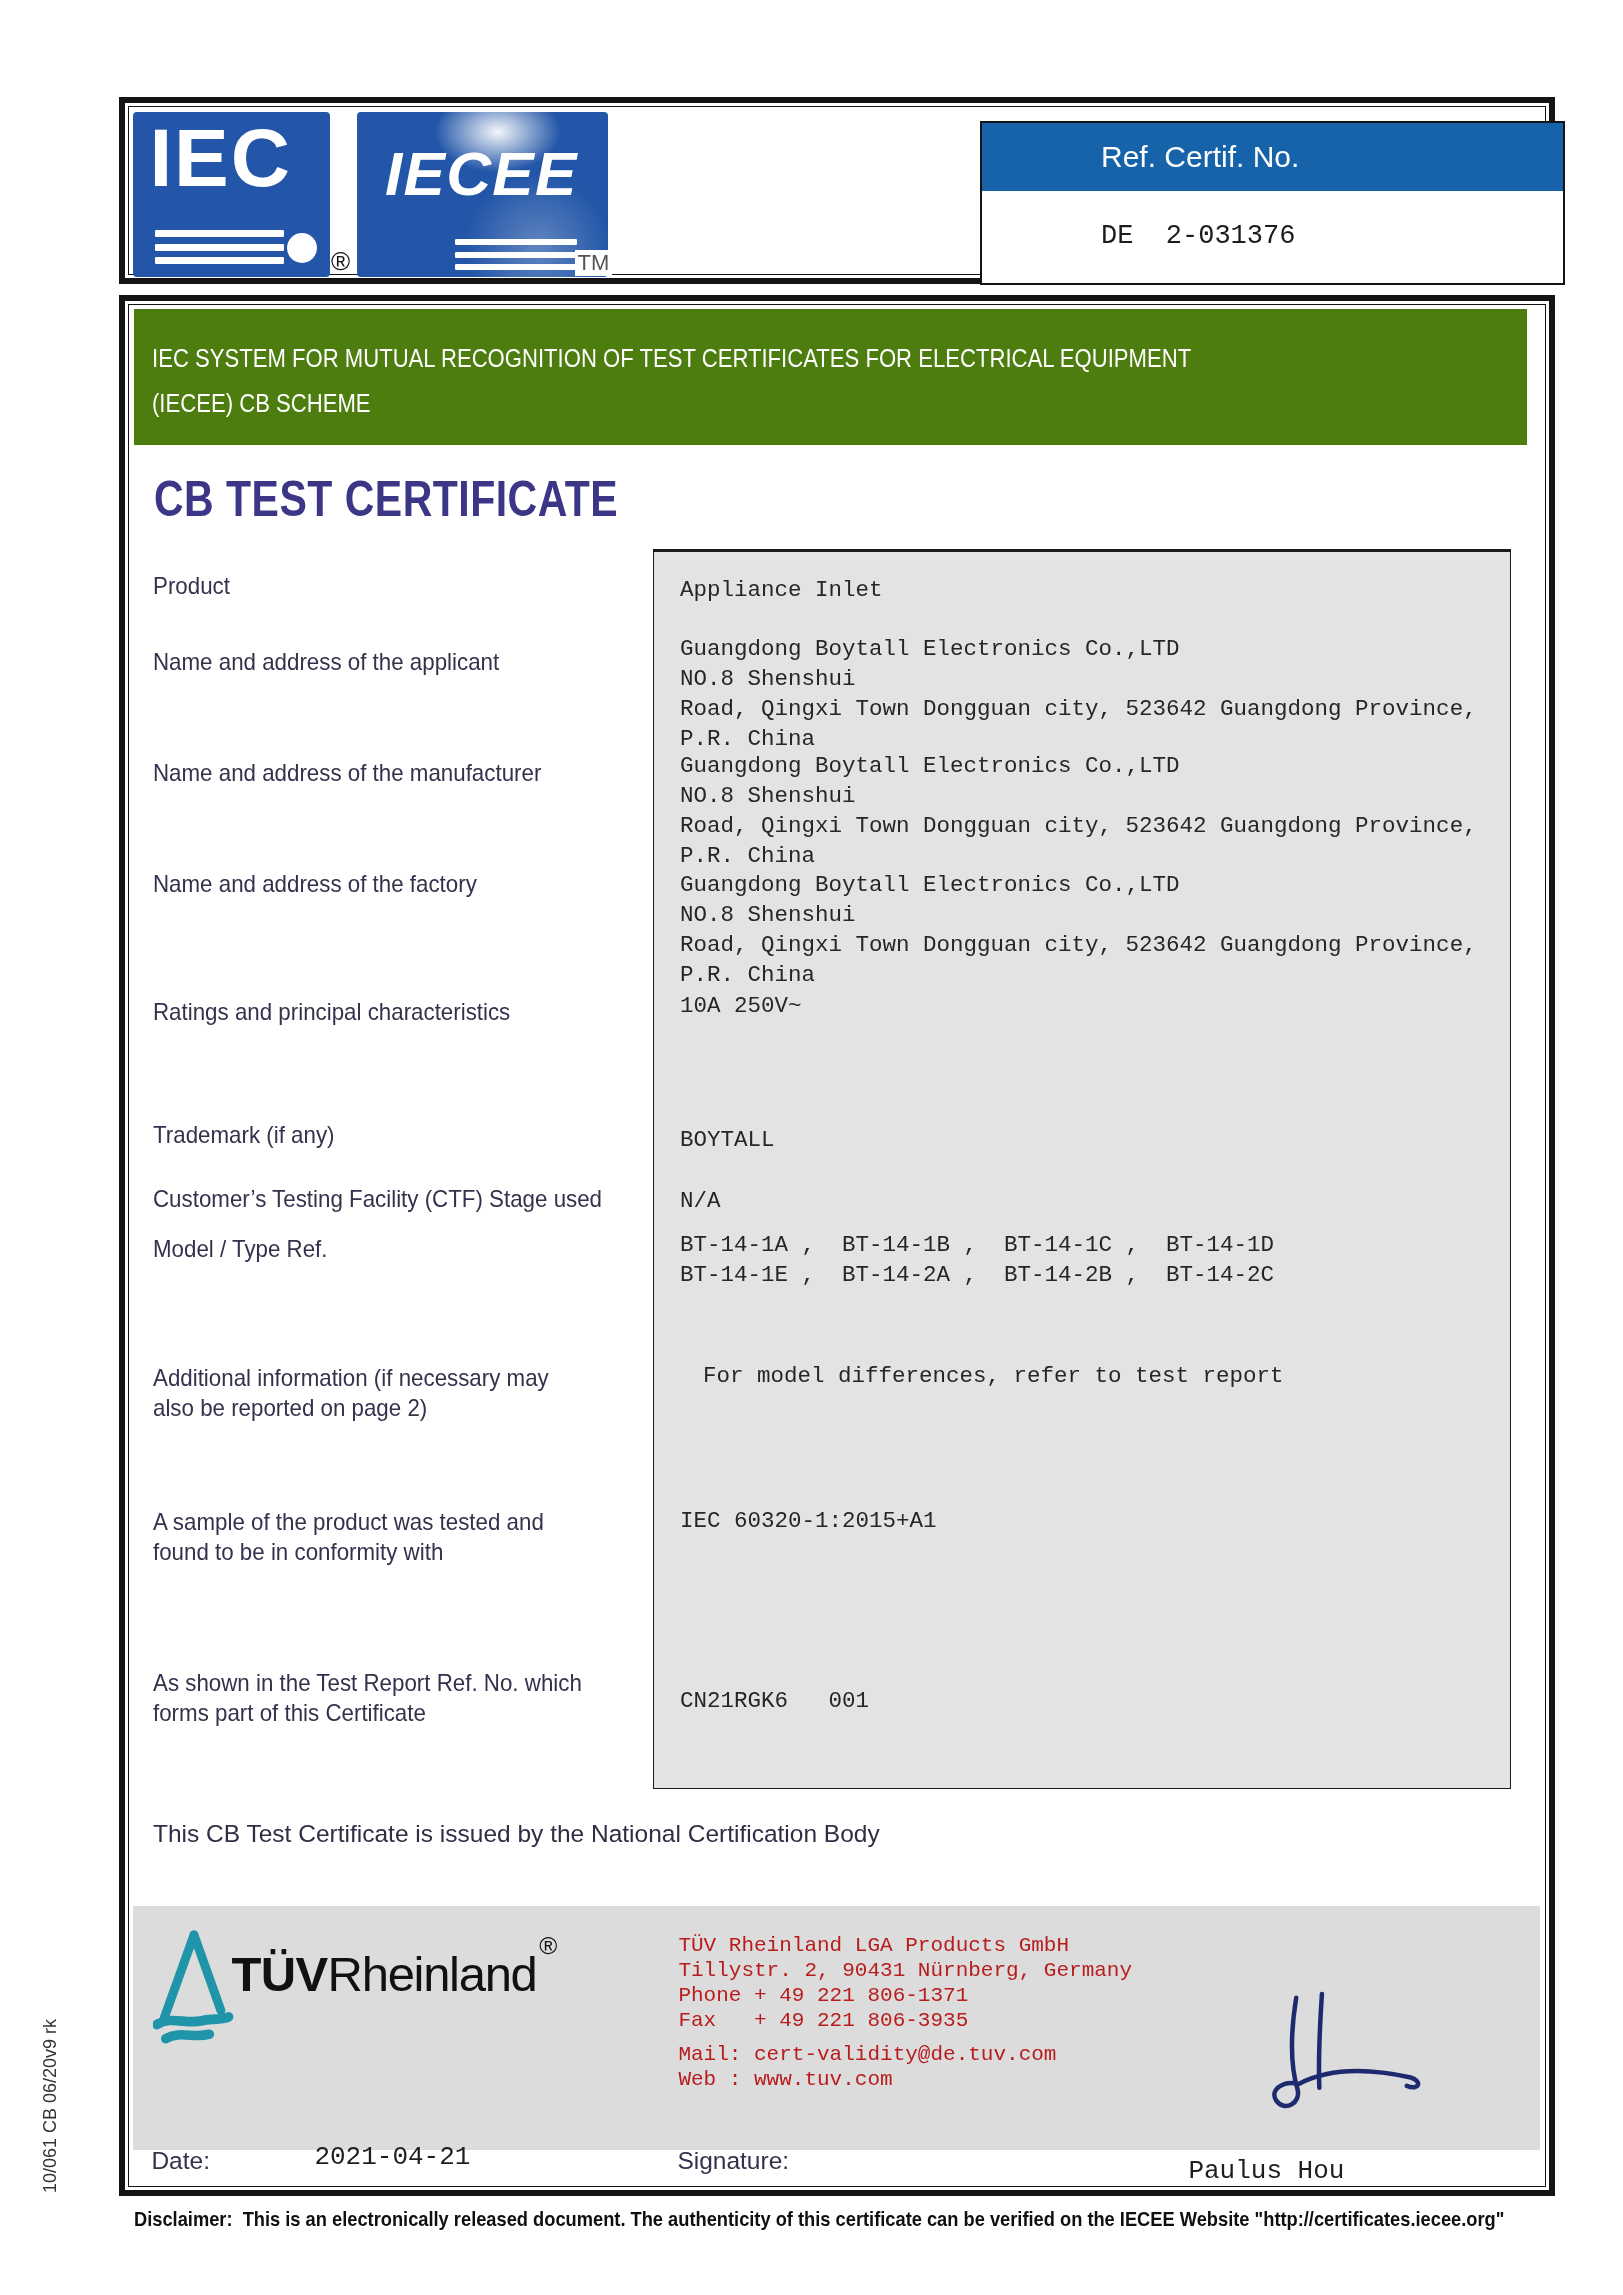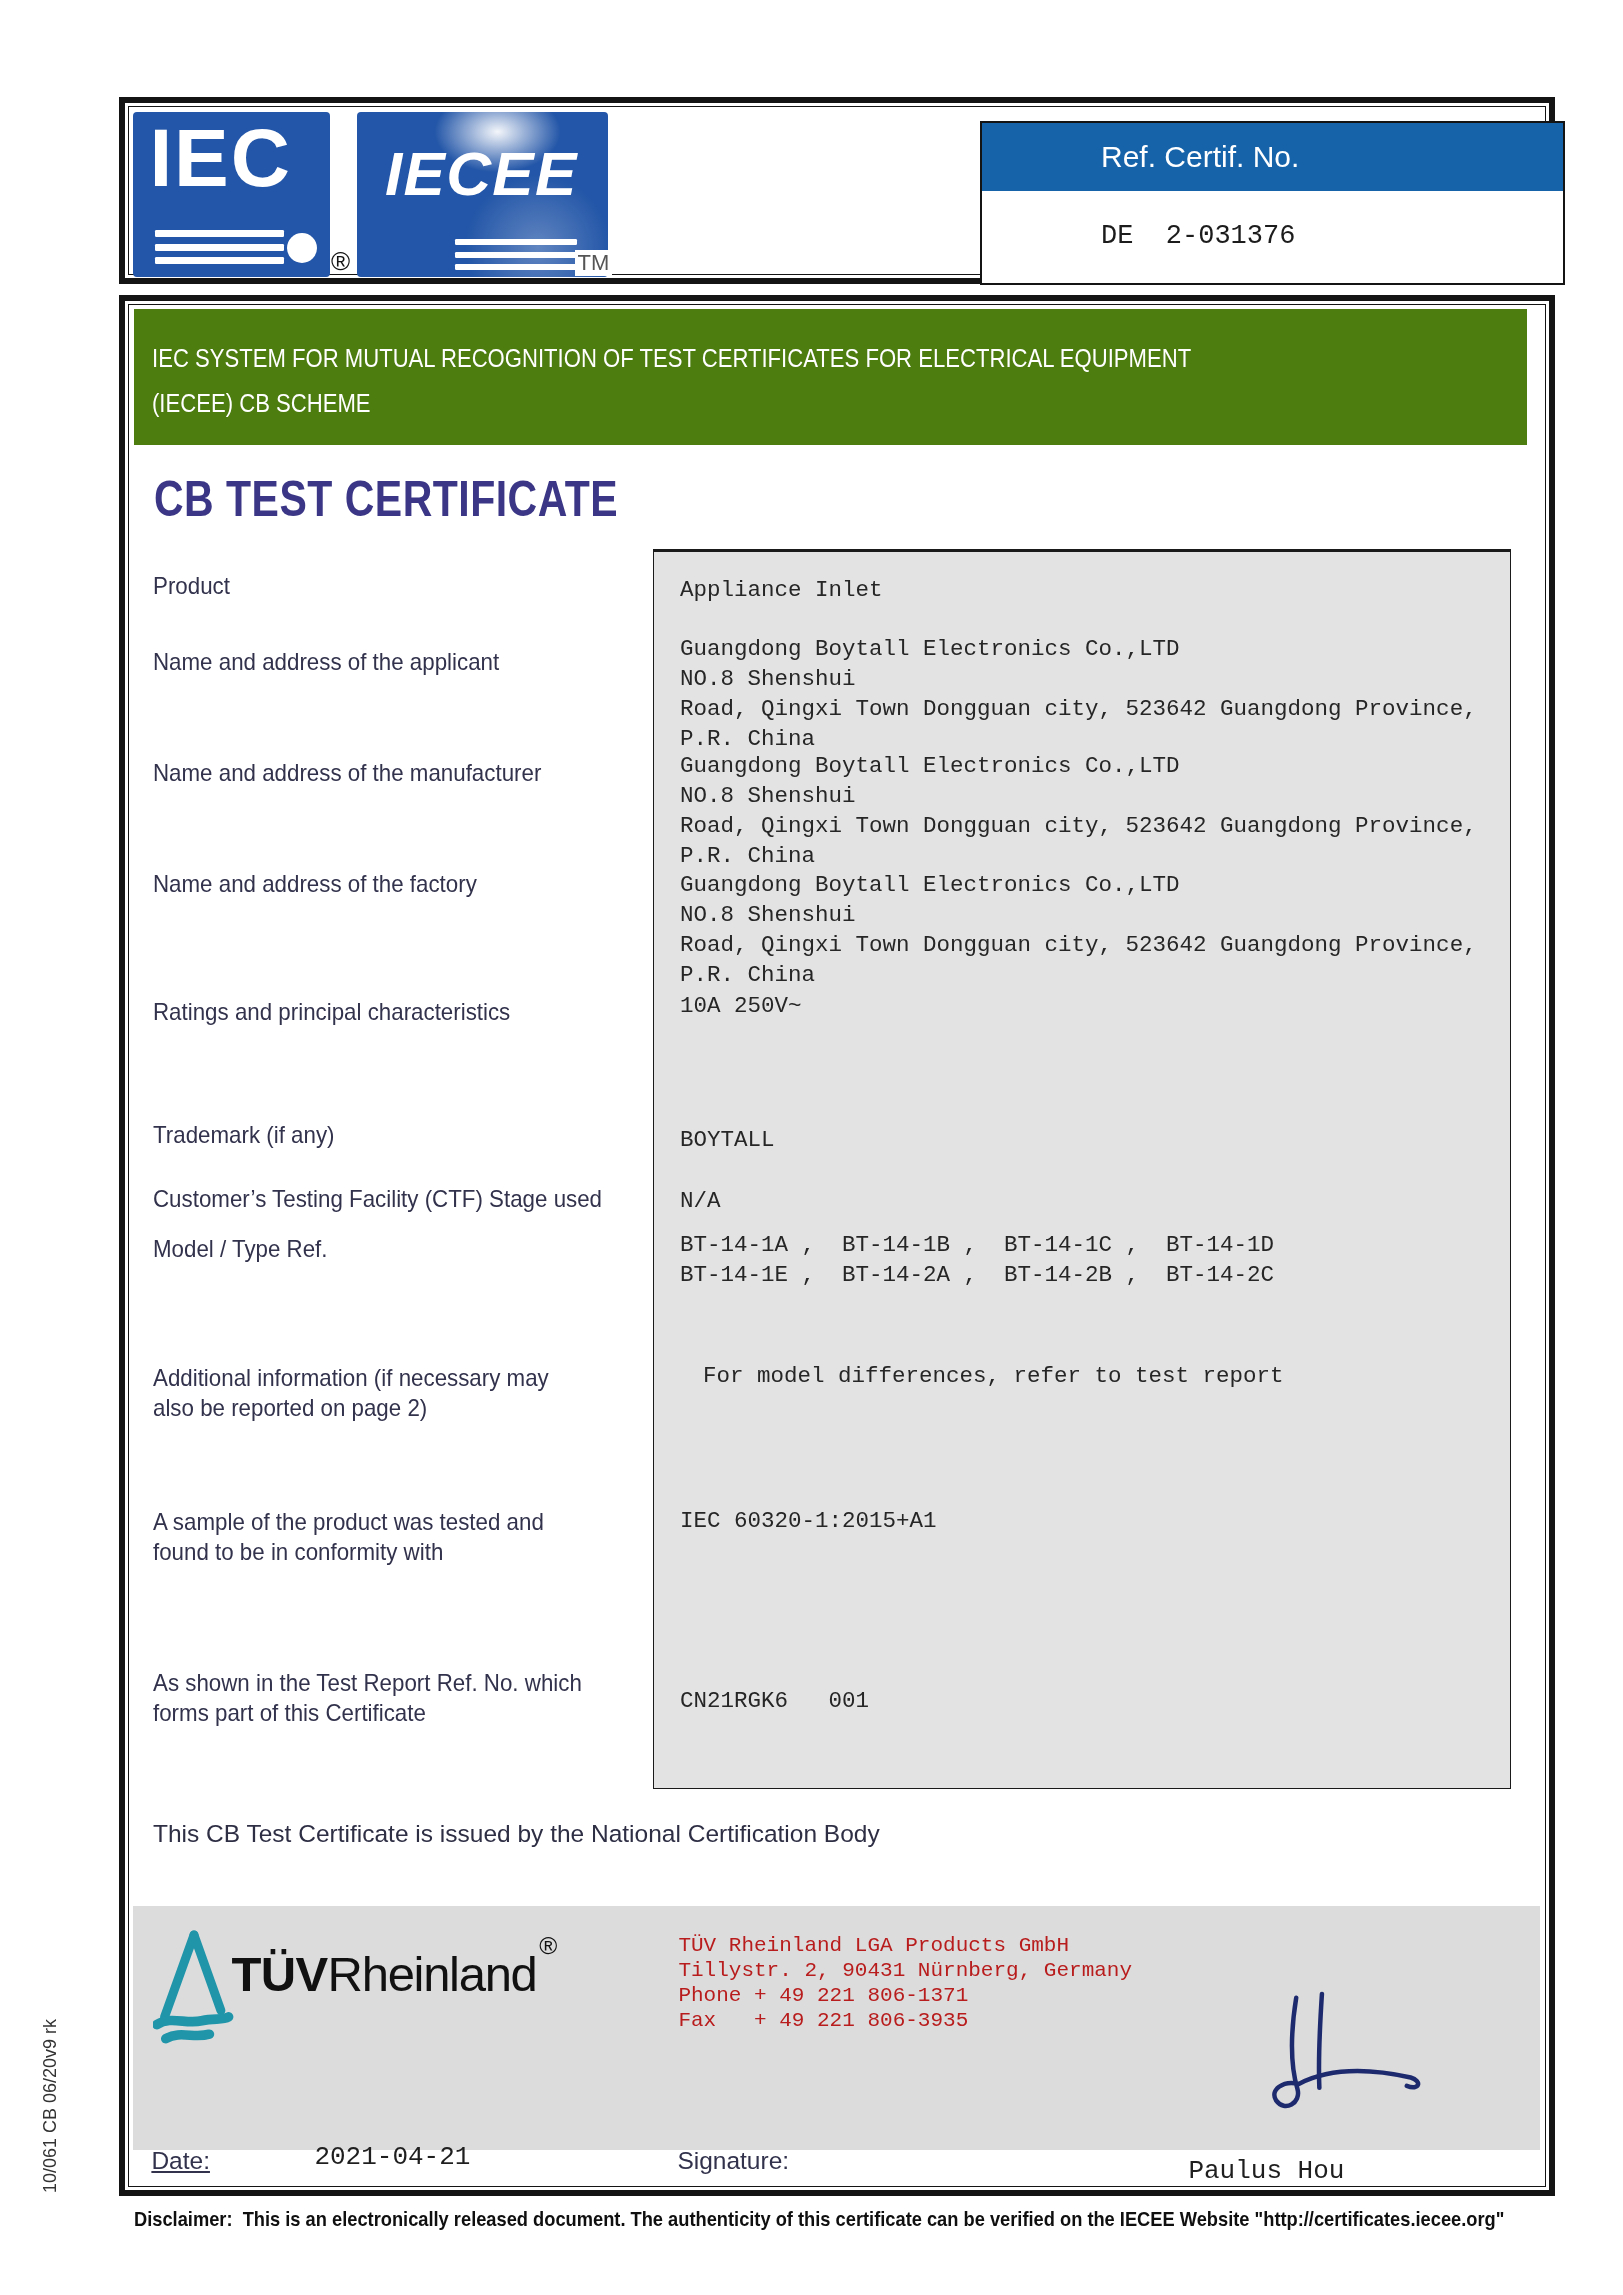--- a/index.html
+++ b/index.html
@@ -150,27 +150,29 @@
       </svg>
 
       <div class="tuv-wordmark" style="left:98px;top:40px;">
         <span class="bold">TÜV</span><span class="reg">Rheinland</span><sup>®</sup>
       </div>
 
       <div class="mono-block" style="left:545px;top:27px;">TÜV Rheinland LGA Products GmbH
 Tillystr. 2, 90431 Nürnberg, Germany
 Phone + 49 221 806-1371
 Fax   + 49 221 806-3935</div>
+      <div class="mono-block" style="left:545px;top:136px;">Mail: cert-validity@de.tuv.com
+Web : www.tuv.com</div>
 
       <svg style="position:absolute;left:1068px;top:84px;" width="238" height="148" viewBox="0 0 370 230">
         <path d="M148 12 C140 62 138 114 150 154 C156 176 130 190 117 172 C106 155 128 140 152 146 C205 118 272 124 326 136 C344 141 340 157 320 149" stroke="#1e2a6e" stroke-width="7" fill="none" stroke-linecap="round"></path>
         <path d="M188 6 C185 52 182 104 184 152" stroke="#1e2a6e" stroke-width="7" fill="none" stroke-linecap="round"></path>
       </svg>
 
-      <div class="foot-label" style="left:18px;top:241px;text-decoration:underline;">Date:</div>
+      <div class="foot-label" style="left:18px;top:241px;">Date:</div>
       <div class="foot-mono" style="left:181px;top:236px;">2021-04-21</div>
       <div class="foot-label" style="left:544px;top:241px;">Signature:</div>
       <div class="foot-mono" style="left:1055px;top:250px;">Paulus Hou</div>
     </div>
   </div>
 
   <div class="disclaimer" style="left:134px;top:2207px;">Disclaimer:  This is an electronically released document. The authenticity of this certificate can be verified on the IECEE Website "http://certificates.iecee.org"</div>
 </div>
 
 

